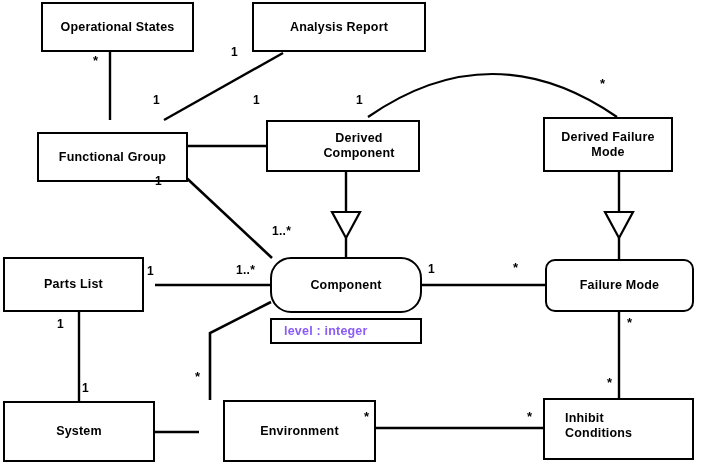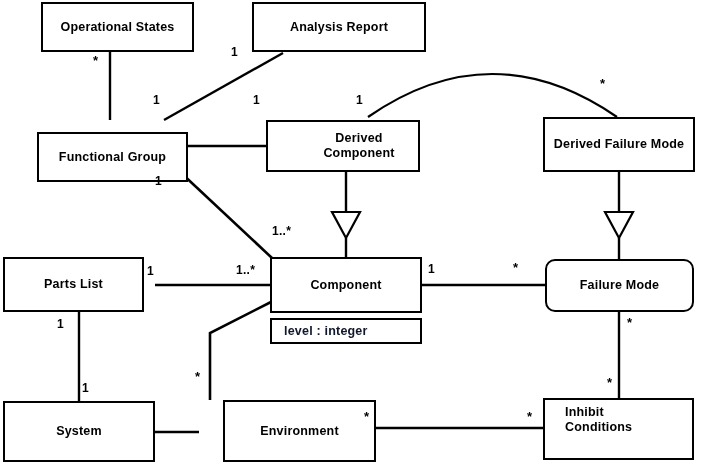--- a/index.html
+++ b/index.html
@@ -41,34 +41,34 @@
     text-align: center;
     letter-spacing: 0.2px;
     white-space: pre-line;
   }
   .uml-class.align-left {
     justify-content: flex-start;
     align-items: flex-start;
   }
   .uml-class.align-left .cls-name {
     text-align: left;
-    padding: 5px 0 0 20px;
+    padding: 11px 0 0 20px;
   }
   .uml-attr-box {
     position: absolute;
     box-sizing: border-box;
     border: 2px solid #000000;
     background: #ffffff;
     display: flex;
     align-items: center;
     z-index: 2;
   }
   .uml-attr-box .attr-text {
     font-size: 12.5px;
-    color: #0f172a;
+    color: #8b5cf6;
     padding-left: 12px;
     letter-spacing: 0.2px;
     white-space: nowrap;
   }
   .mult {
     position: absolute;
     font-size: 12px;
     color: #000000;
     line-height: 12px;
     z-index: 3;
@@ -128,29 +128,29 @@
   </div>
 
   <div class="uml-class" style="left:37px; top:132px; width:151px; height:50px;">
     <span class="cls-name">Functional Group</span>
   </div>
 
   <div class="uml-class" style="left:266px; top:120px; width:154px; height:52px;padding-left:32px;">
     <span class="cls-name">Derived Component</span>
   </div>
 
-  <div class="uml-class" style="left:543px; top:117px; width:152px; height:55px;">
+  <div class="uml-class" style="left:543px; top:117px; width:130px; height:55px;">
     <span class="cls-name">Derived Failure Mode</span>
   </div>
 
   <div class="uml-class" style="left:3px; top:257px; width:141px; height:55px;">
     <span class="cls-name">Parts List</span>
   </div>
 
-  <div class="uml-class" style="left:270px; top:257px; width:152px; height:56px;">
+  <div class="uml-class" style="left:270px; top:257px; width:152px; height:56px;border-radius:21px;">
     <span class="cls-name">Component</span>
   </div>
 
   <div class="uml-attr-box" style="left:270px; top:318px; width:152px; height:26px;">
     <span class="attr-text">level : integer</span>
   </div>
 
   <div class="uml-class" style="left:545px; top:259px; width:149px; height:53px;border-radius:10px;">
     <span class="cls-name">Failure Mode</span>
   </div>

